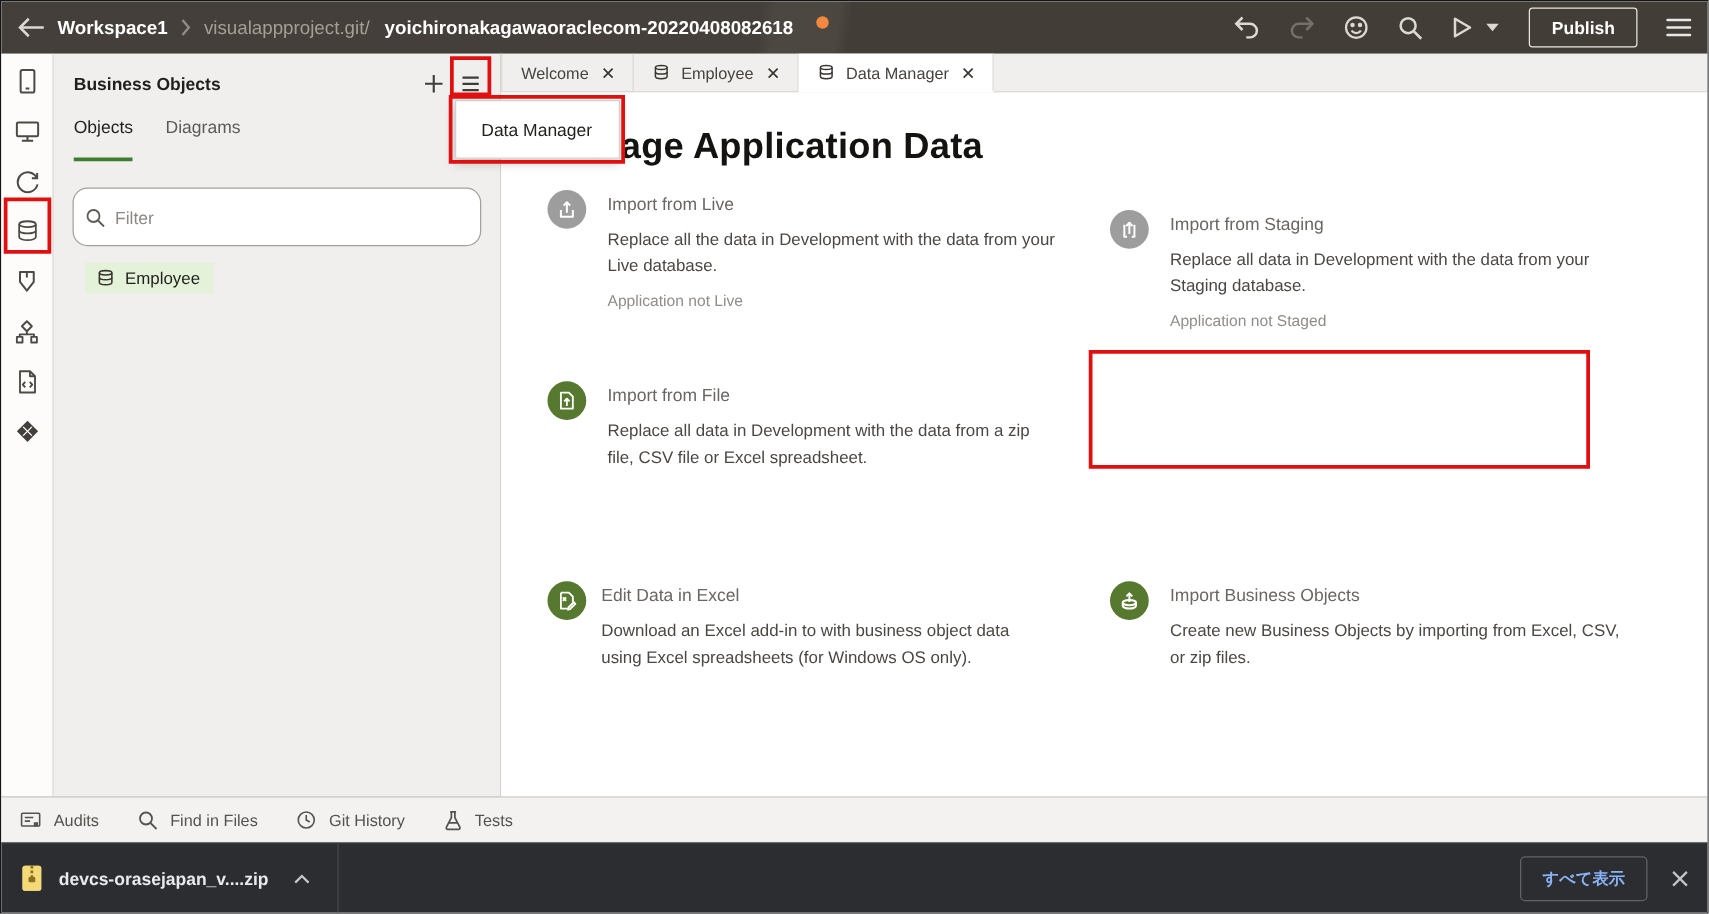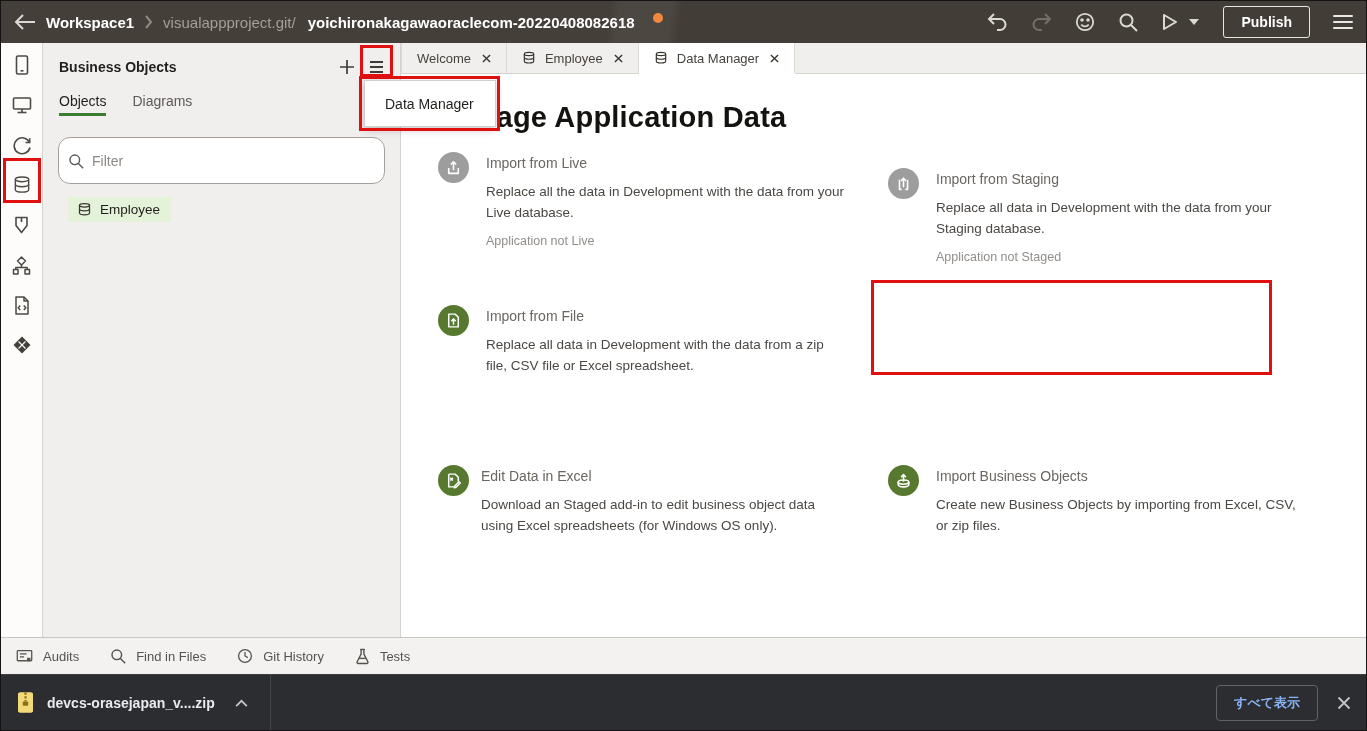--- a/index.html
+++ b/index.html
@@ -36,21 +36,21 @@
   .rail-item { height:40px; display:flex; align-items:center; justify-content:center; color:#4d4a46; cursor:pointer; }
   .rail-item svg { display:block; }
 
   
   .panel { width:358px; flex:0 0 358px; background:#f1efee; border-right:1px solid #d6d2ce; }
   .panel-head { display:flex; align-items:center; justify-content:space-between; padding:15px 15px 0 16px; }
   .panel-title { font-size:14px; font-weight:bold; color:#211f1c; }
   .panel-head-icons { display:flex; align-items:center; gap:12px; color:#3f3c38; }
   .panel-head-icons .ph-icon { cursor:pointer; display:flex; }
   .panel-tabs { display:flex; gap:26px; padding:0 16px; margin-top:17px; }
-  .panel-tab { font-size:14px; color:#5d5955; padding-bottom:4px; cursor:pointer; border-bottom:3px solid transparent; }
+  .panel-tab { font-size:14px; color:#5d5955; padding-bottom:17px; cursor:pointer; border-bottom:3px solid transparent; }
   .panel-tab.active { color:#211f1c; border-bottom-color:#3c7d33; }
   .filter-box { margin:21px 15px 0 15px; height:47px; background:#fff; border:1px solid #a5a09b; border-radius:12px;
     display:flex; align-items:center; padding:0 9px; gap:8px; color:#5d5955; }
   .filter-box input { border:none; outline:none; background:transparent; font-family:inherit; font-size:14px; color:#211f1c; width:100%; }
   .filter-box input::placeholder { color:#8d8984; }
   .obj-list { margin-top:13px; padding-left:25px; }
   .obj-item { display:inline-flex; align-items:center; gap:8px; padding:5px 11px 5px 9px; background:#e4f2da;
     font-size:13.5px; color:#211f1c; cursor:pointer; }
   .obj-item svg { color:#38352f; }
 
@@ -378,21 +378,21 @@
           <span class="circ">
             <svg width="17" height="17" viewBox="0 0 16 16" fill="none" stroke="currentColor" stroke-width="1.4" stroke-linejoin="round">
                 <path d="M3.5 2 h6 l3 3 v4"></path>
                 <path d="M3.5 2 v12 h5"></path>
                 <path d="M5 5.5 l2.4 2.6 M7.4 5.5 L5 8.1"></path>
                 <path d="M9.2 13.2 l4 -4 1.2 1.2 -4 4 -1.6 0.4 z"></path>
               </svg>
           </span>
           <div>
             <div class="tile-title">Edit Data in Excel</div>
-            <div class="tile-desc">Download an Staged add-in to edit business object data using Excel spreadsheets (for Windows OS only).</div>
+            <div class="tile-desc">Download an Excel add-in to with business object data using Excel spreadsheets (for Windows OS only).</div>
             <div class="tile-status"></div>
           </div>
         </div>
 
         <div class="tile enabled t-r3c2">
           <span class="circ">
             <svg width="17" height="17" viewBox="0 0 16 16" fill="none" stroke="currentColor" stroke-width="1.5" stroke-linejoin="round">
                 <path d="M3 9.5 v2.3 c0 1.2 2.2 2.2 5 2.2 s5 -1 5 -2.2 V9.5"></path>
                 <ellipse cx="8" cy="9.5" rx="5" ry="2"></ellipse>
                 <path d="M8 9 V2.8"></path>

